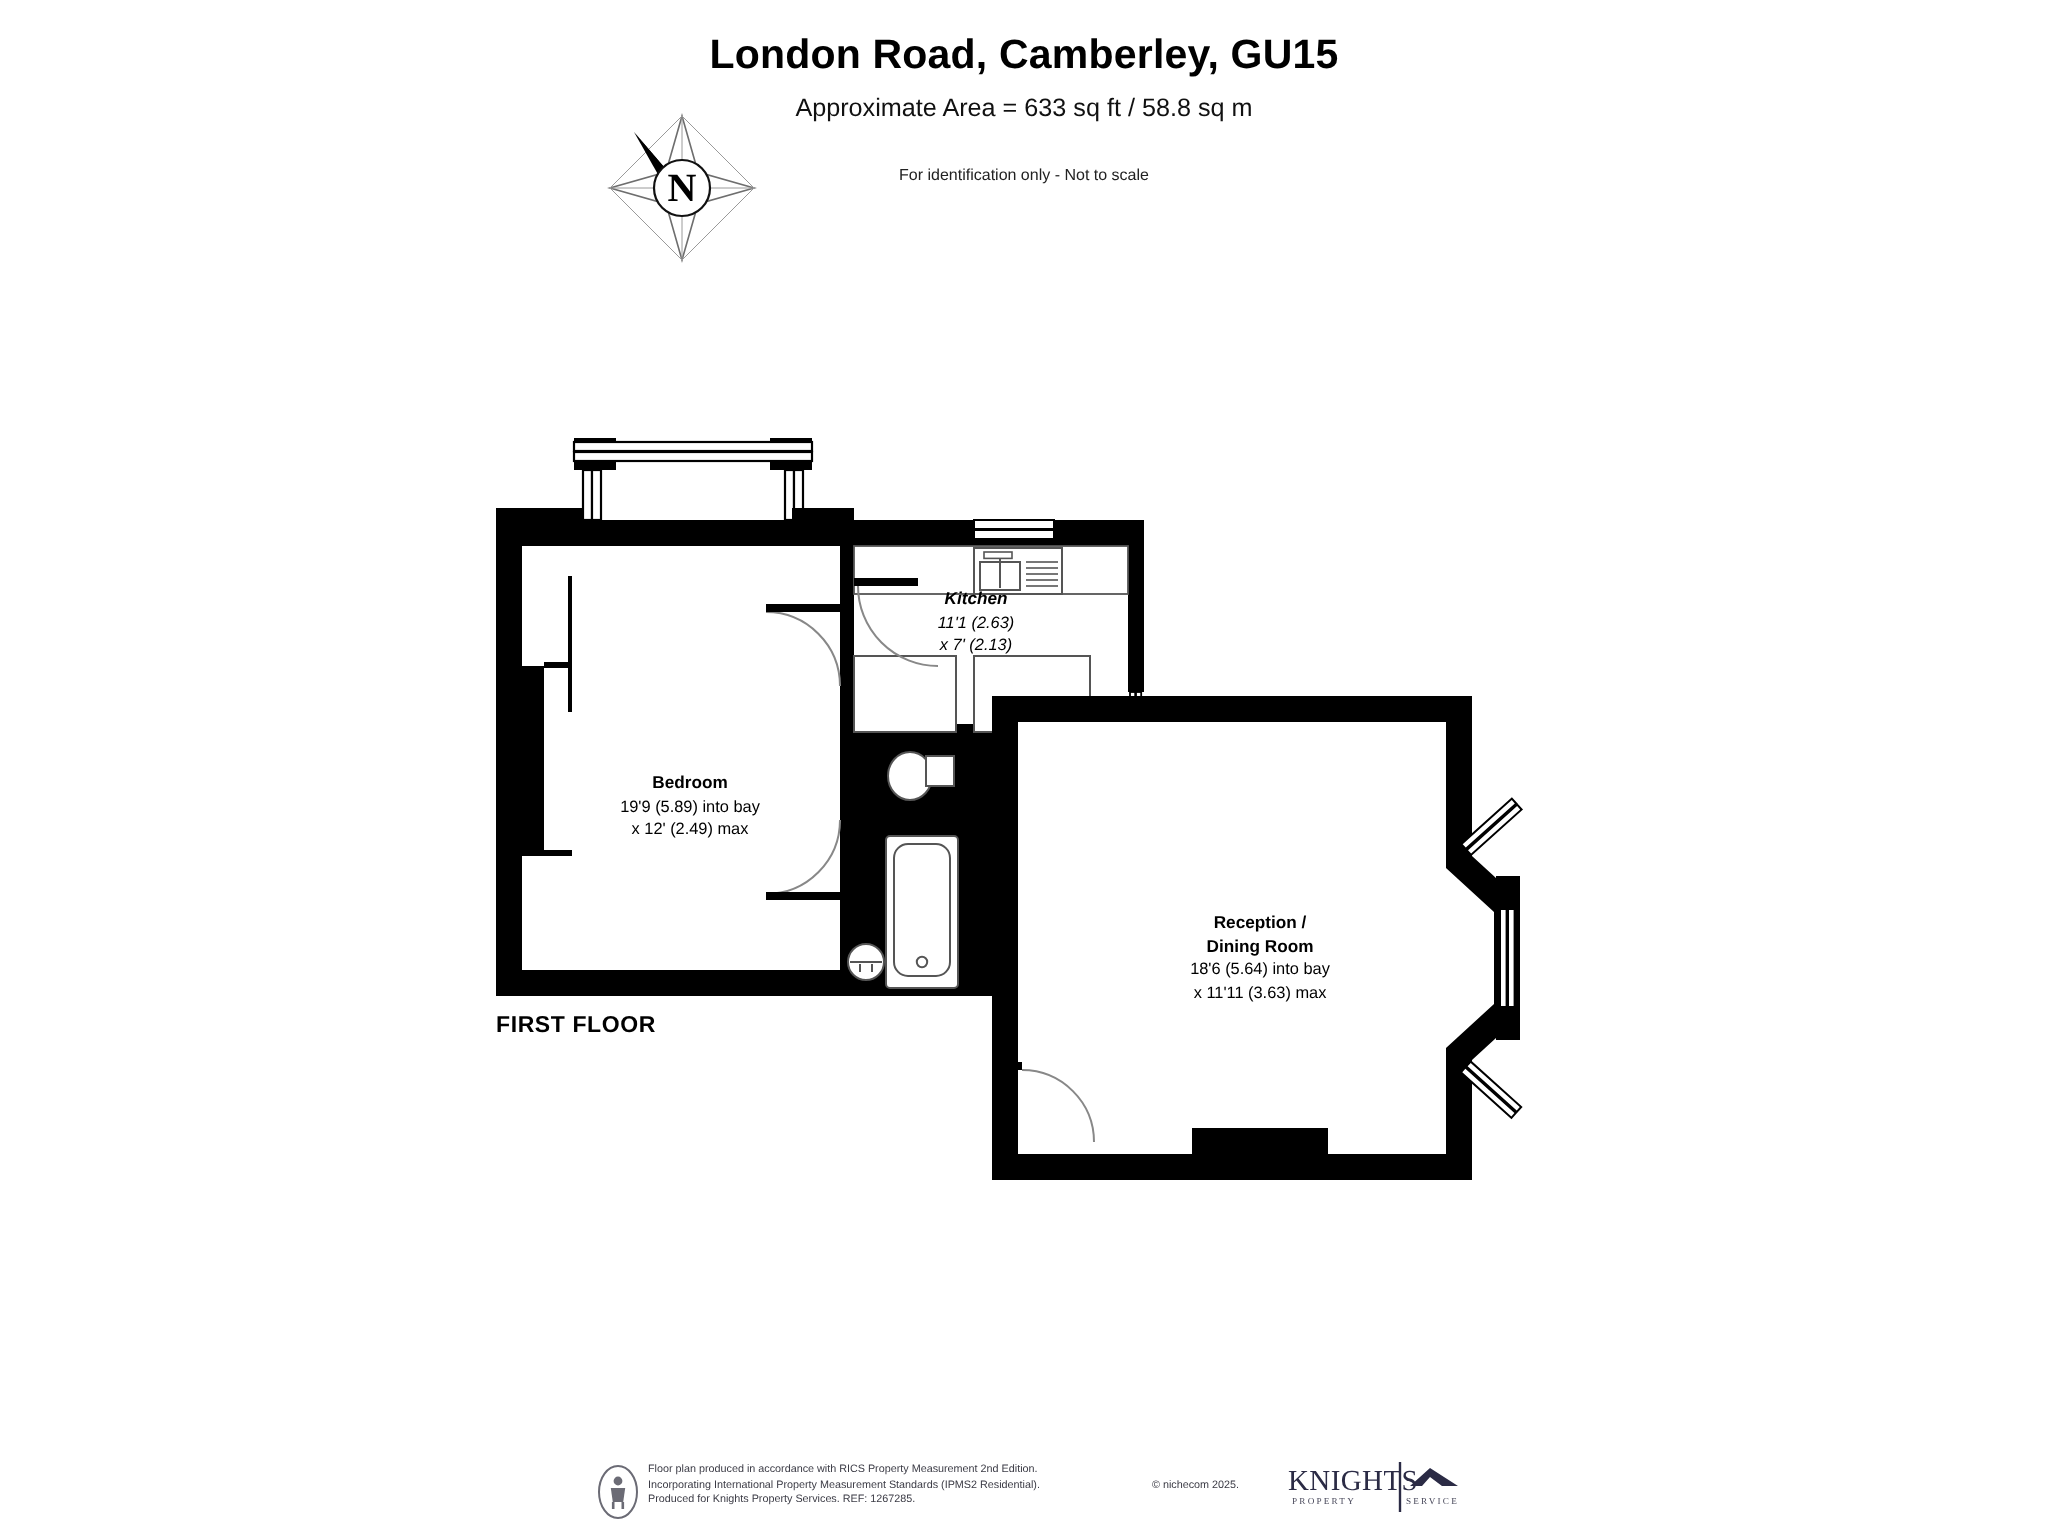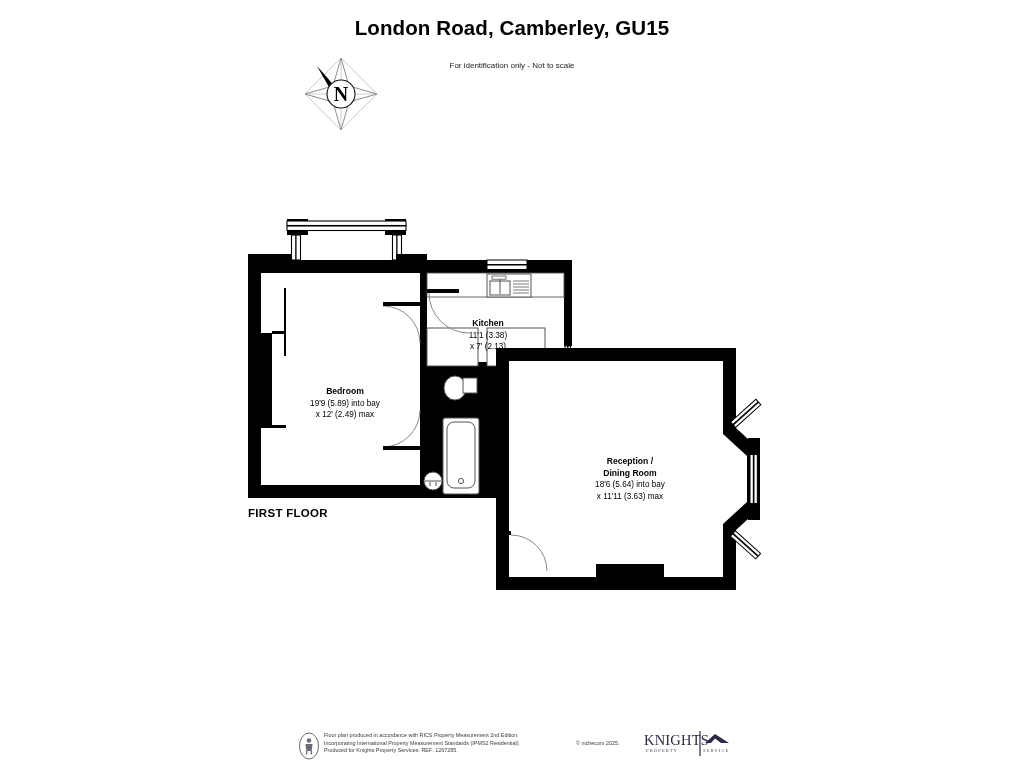--- a/index.html
+++ b/index.html
@@ -90,21 +90,21 @@
     white-space: nowrap;
   }
   .room-label .rl-name {
     font-weight: bold;
     font-size: 8.6px;
     display: block;
   }
   .room-label .rl-dim { display: block; font-size: 8.2px; }
 
   #label-bedroom   { left: 285px; top: 366px; width: 120px; margin-top: 20px; }
-  #label-kitchen   { left: 433px; top: 318px; width: 110px; }
+  #label-kitchen   { left: 433px; top: 294px; width: 110px; font-style: italic; }
   #label-reception { left: 565px; top: 456px; width: 130px; }
 
   
   #footer {
     position: absolute;
     left: 0;
     top: 726px;
     width: 1024px;
     height: 42px;
   }
@@ -146,20 +146,21 @@
     top: 4px;
     width: 86px;
     height: 30px;
   }
 </style>
 </head>
 <body>
 
 <div id="header">
   <div id="plan-title">London Road, Camberley, GU15</div>
+  <div id="plan-area">Approximate Area = 633 sq ft / 58.8 sq m</div>
   <div id="plan-disclaimer">For identification only - Not to scale</div>
 </div>
 
 <div id="compass">
   <svg width="76" height="76" viewBox="0 0 76 76" xmlns="http://www.w3.org/2000/svg">
 
     <polygon points="38,2 46,30 74,38 46,46 38,74 30,46 2,38 30,30" fill="#ffffff" stroke="#6e6e6e" stroke-width="0.8"></polygon>
 
     <line x1="38" y1="2" x2="38" y2="74" stroke="#9a9a9a" stroke-width="0.5"></line>
     <line x1="2" y1="38" x2="74" y2="38" stroke="#9a9a9a" stroke-width="0.5"></line>
@@ -380,21 +381,21 @@
 </div>
 
 <div id="label-bedroom" class="room-label">
   <span class="rl-name">Bedroom</span>
   <span class="rl-dim">19'9 (5.89) into bay</span>
   <span class="rl-dim">x 12' (2.49) max</span>
 </div>
 
 <div id="label-kitchen" class="room-label">
   <span class="rl-name">Kitchen</span>
-  <span class="rl-dim">11'1 (3.38)</span>
+  <span class="rl-dim">11'1 (2.63)</span>
   <span class="rl-dim">x 7' (2.13)</span>
 </div>
 
 <div id="label-reception" class="room-label">
   <span class="rl-name">Reception /</span>
   <span class="rl-name">Dining Room</span>
   <span class="rl-dim">18'6 (5.64) into bay</span>
   <span class="rl-dim">x 11'11 (3.63) max</span>
 </div>
 

